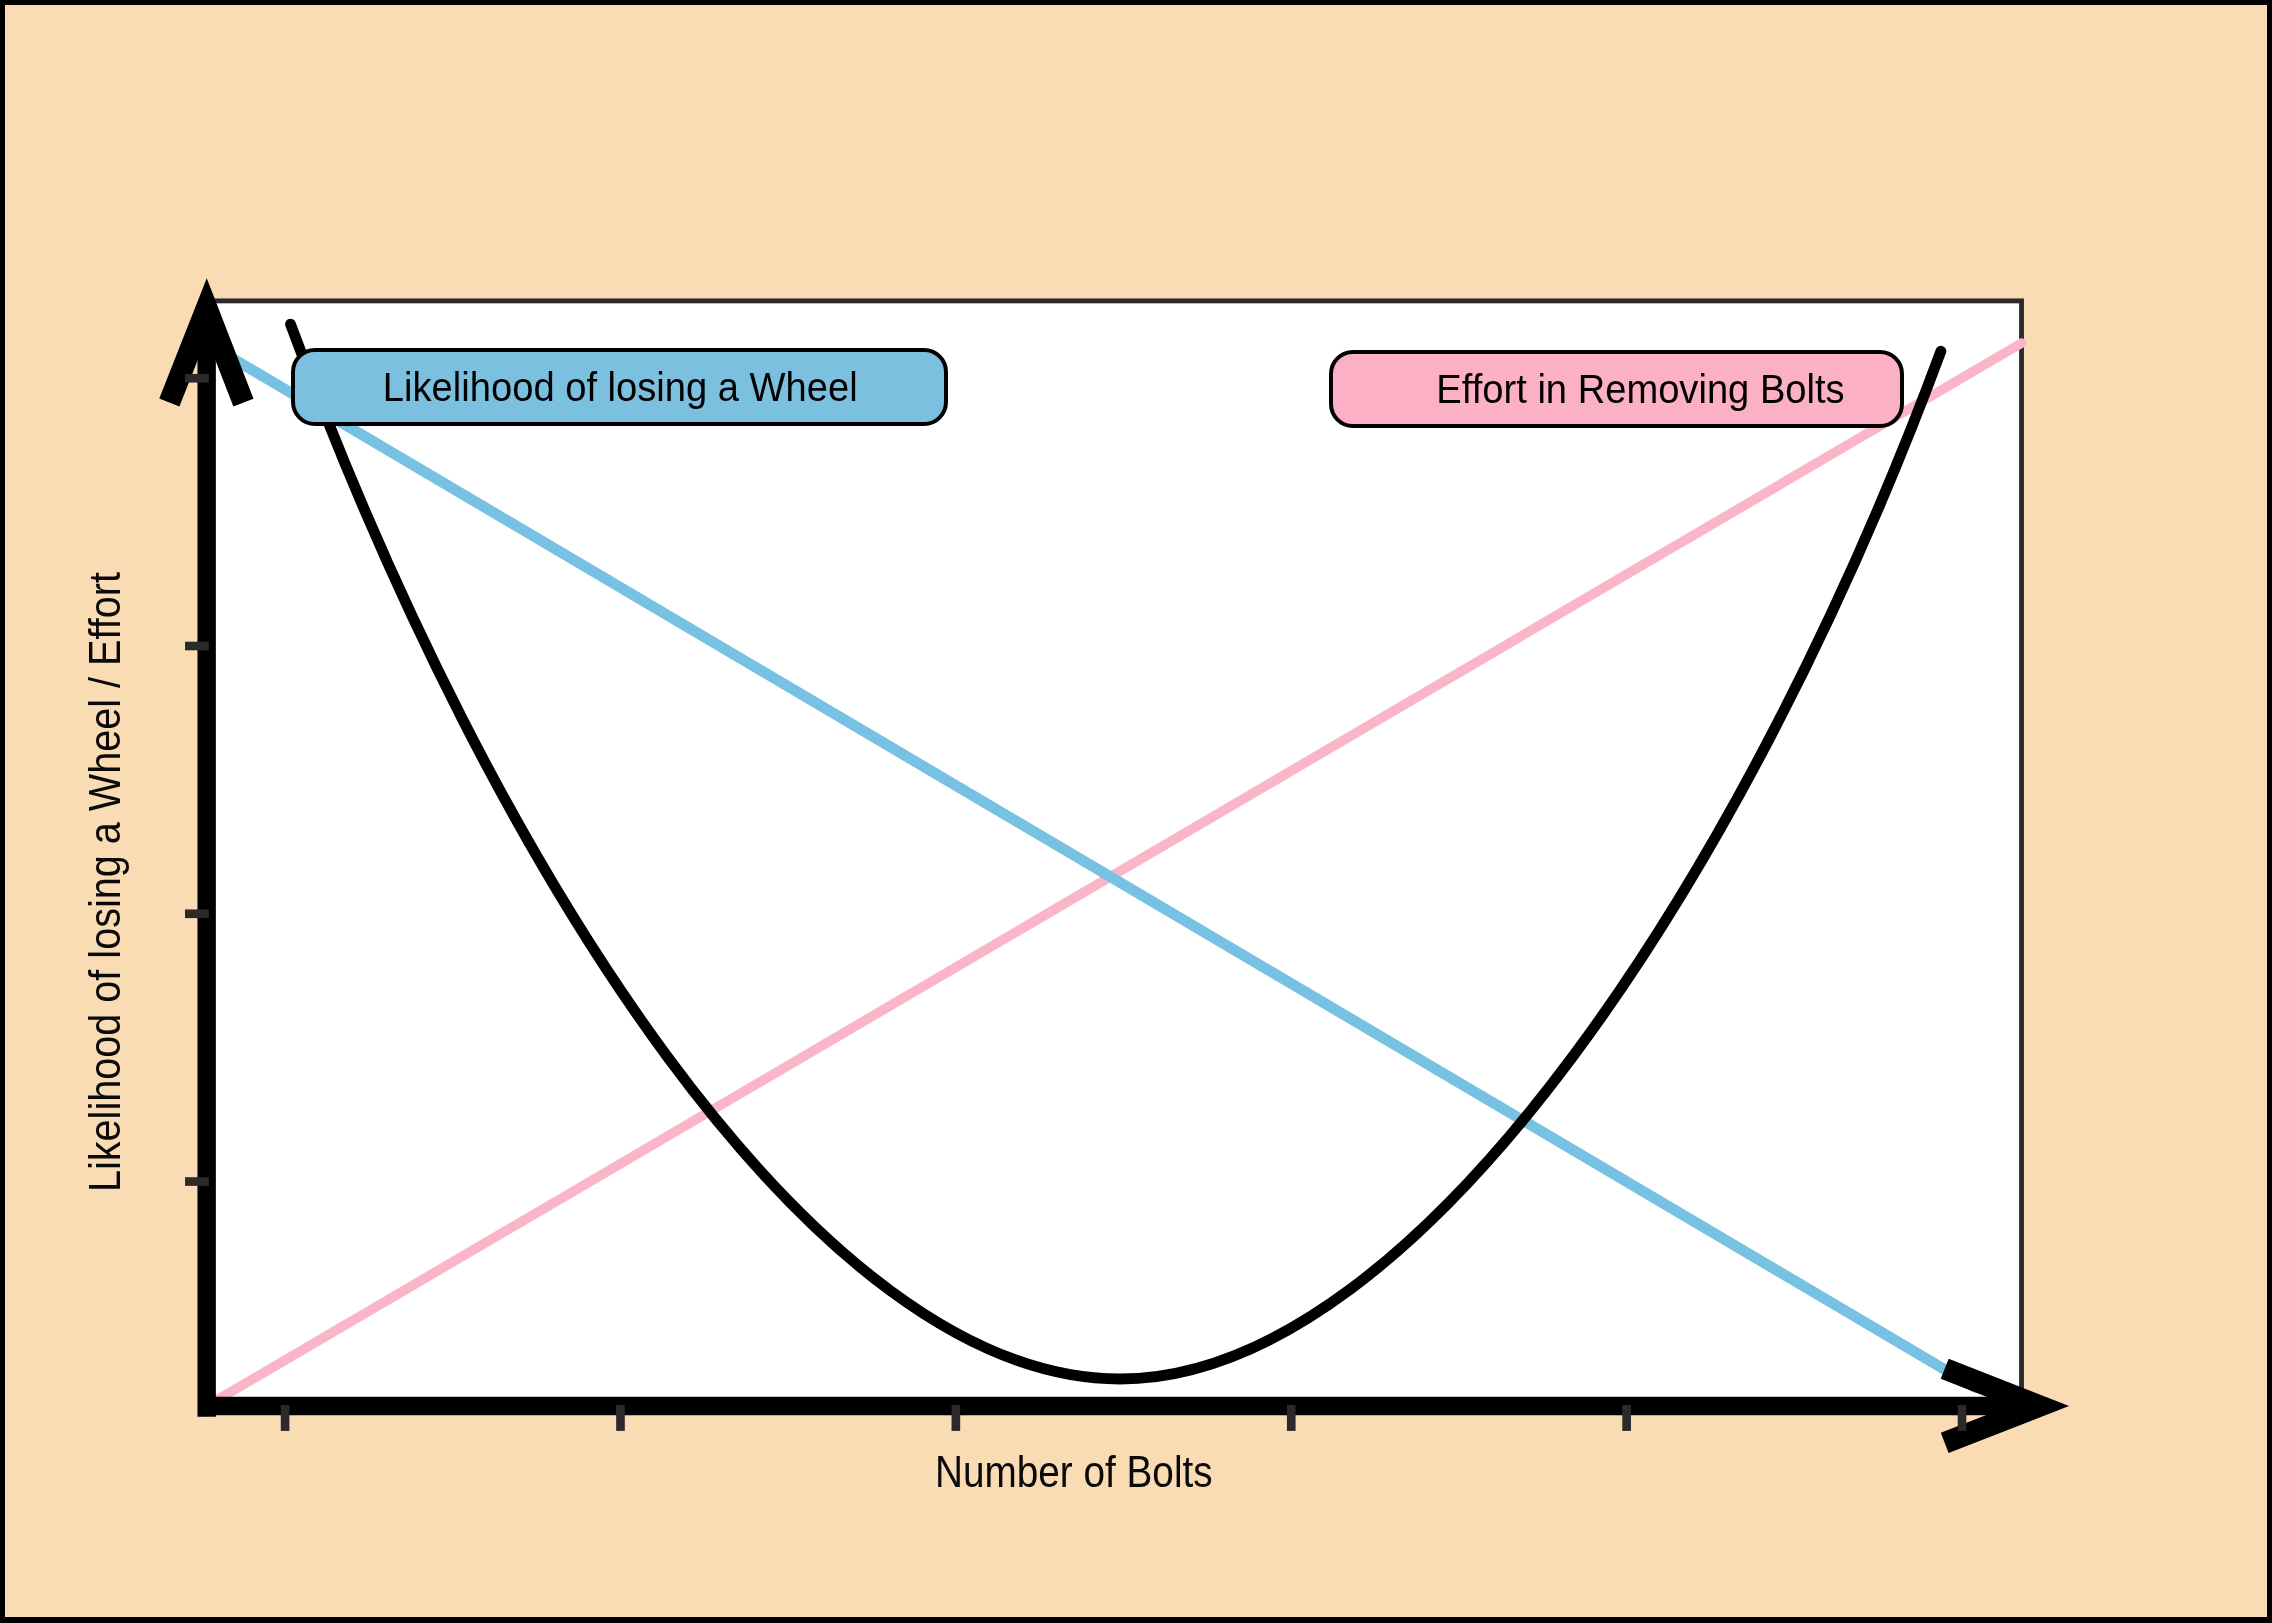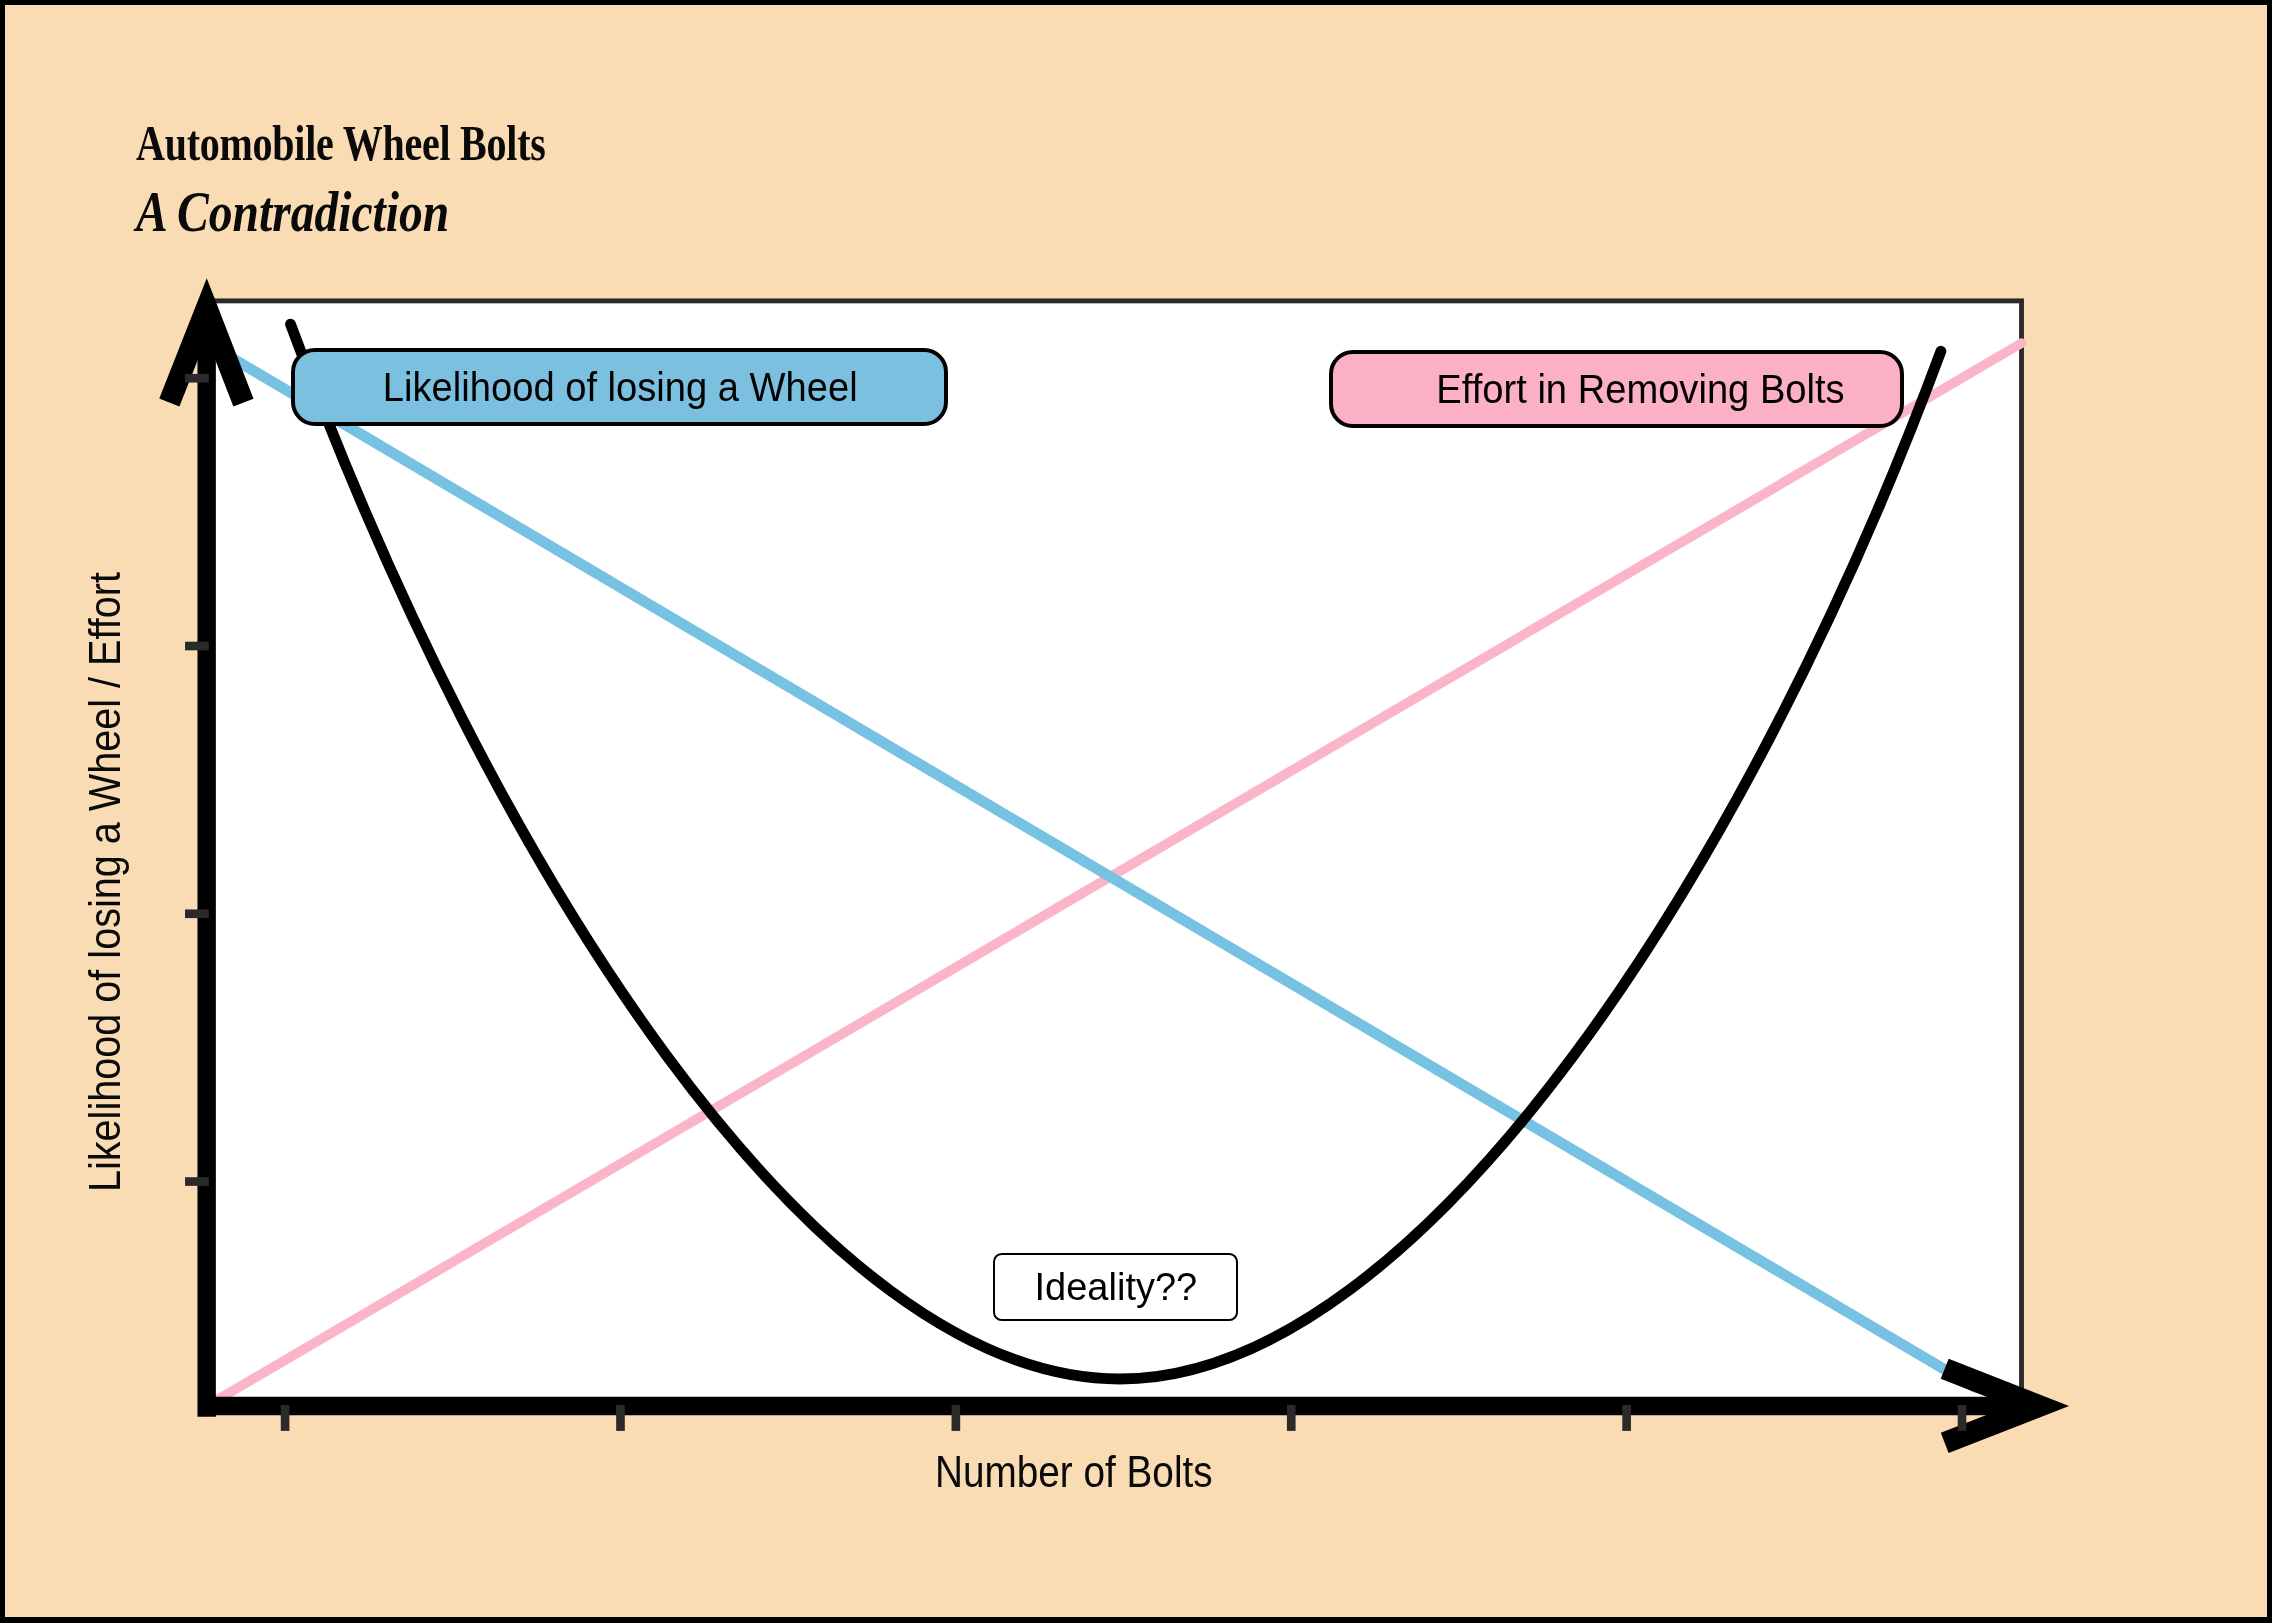--- a/index.html
+++ b/index.html
@@ -104,24 +104,20 @@
     text-align:center;
     transform:rotate(-90deg) scaleX(0.9);
     transform-origin:center center;
   }
 </style>
 </head>
 <body>
 
 <div id="page">
 
-  <div id="title-block">
-    <div class="title-main">Automobile Wheel Bolts</div>
-    <div class="title-sub">A Contradiction</div>
-  </div>
 
   <svg id="plot-svg" viewBox="0 0 4180 2980">
 
     <rect x="372" y="547" width="3355" height="2043" fill="#ffffff" stroke="#2a2a2a" stroke-width="9"></rect>
 
     <line x1="372" y1="2590" x2="3727" y2="625" stroke="#fab6c8" stroke-width="18" stroke-linecap="round"></line>
 
     <line x1="372" y1="625" x2="3640" y2="2555" stroke="#77c1e2" stroke-width="20" stroke-linecap="round"></line>
 
     <path d="M 527 590 C 900 1600, 1500 2540, 2060 2540 C 2620 2540, 3230 1580, 3578 640" fill="none" stroke="#000000" stroke-width="20" stroke-linecap="round"></path>
@@ -150,21 +146,18 @@
   </svg>
 
   <div class="lbl-box" id="legend-blue">
     <span class="lbl-text">Likelihood of losing a Wheel</span>
   </div>
 
   <div class="lbl-box" id="legend-pink">
     <span class="lbl-text">Effort in Removing Bolts</span>
   </div>
 
-  <div class="lbl-box" id="ideality-box">
-    <span class="lbl-text">Ideality??</span>
-  </div>
 
   <div id="xaxis-label">Number of Bolts</div>
   <div id="yaxis-label">Likelihood of losing a Wheel / Effort</div>
 
 </div>
 
 
 </body></html>

